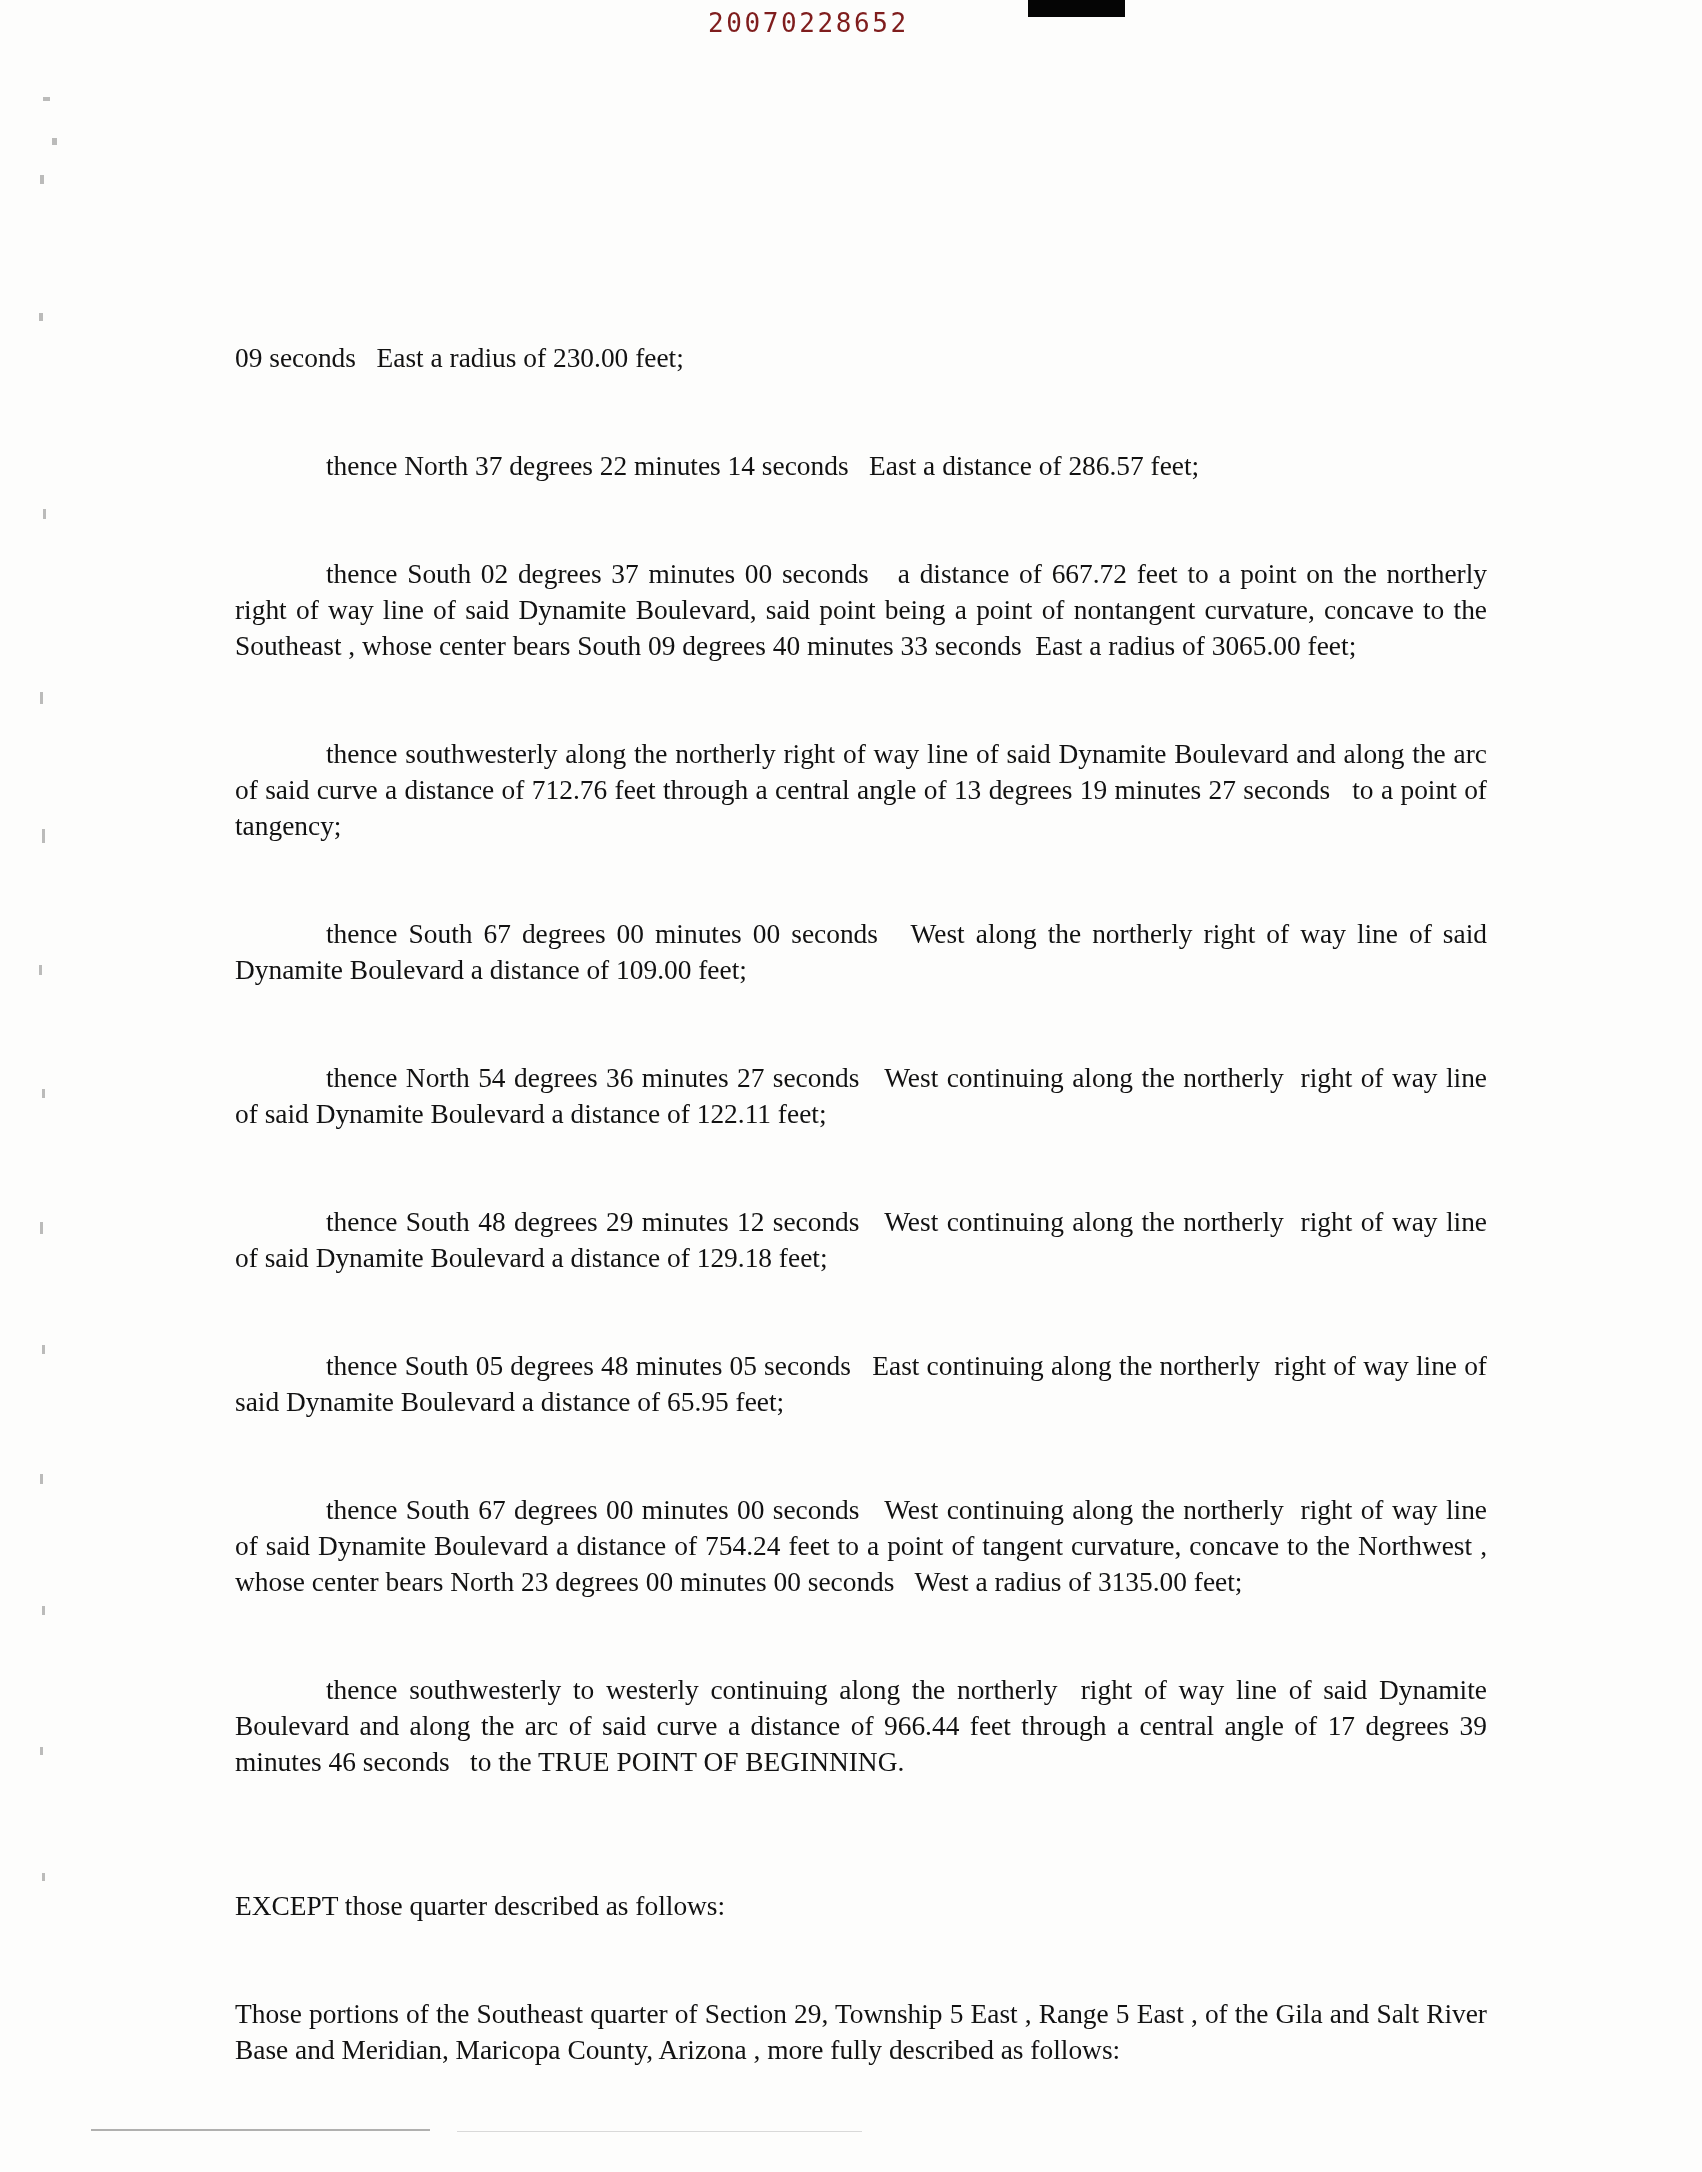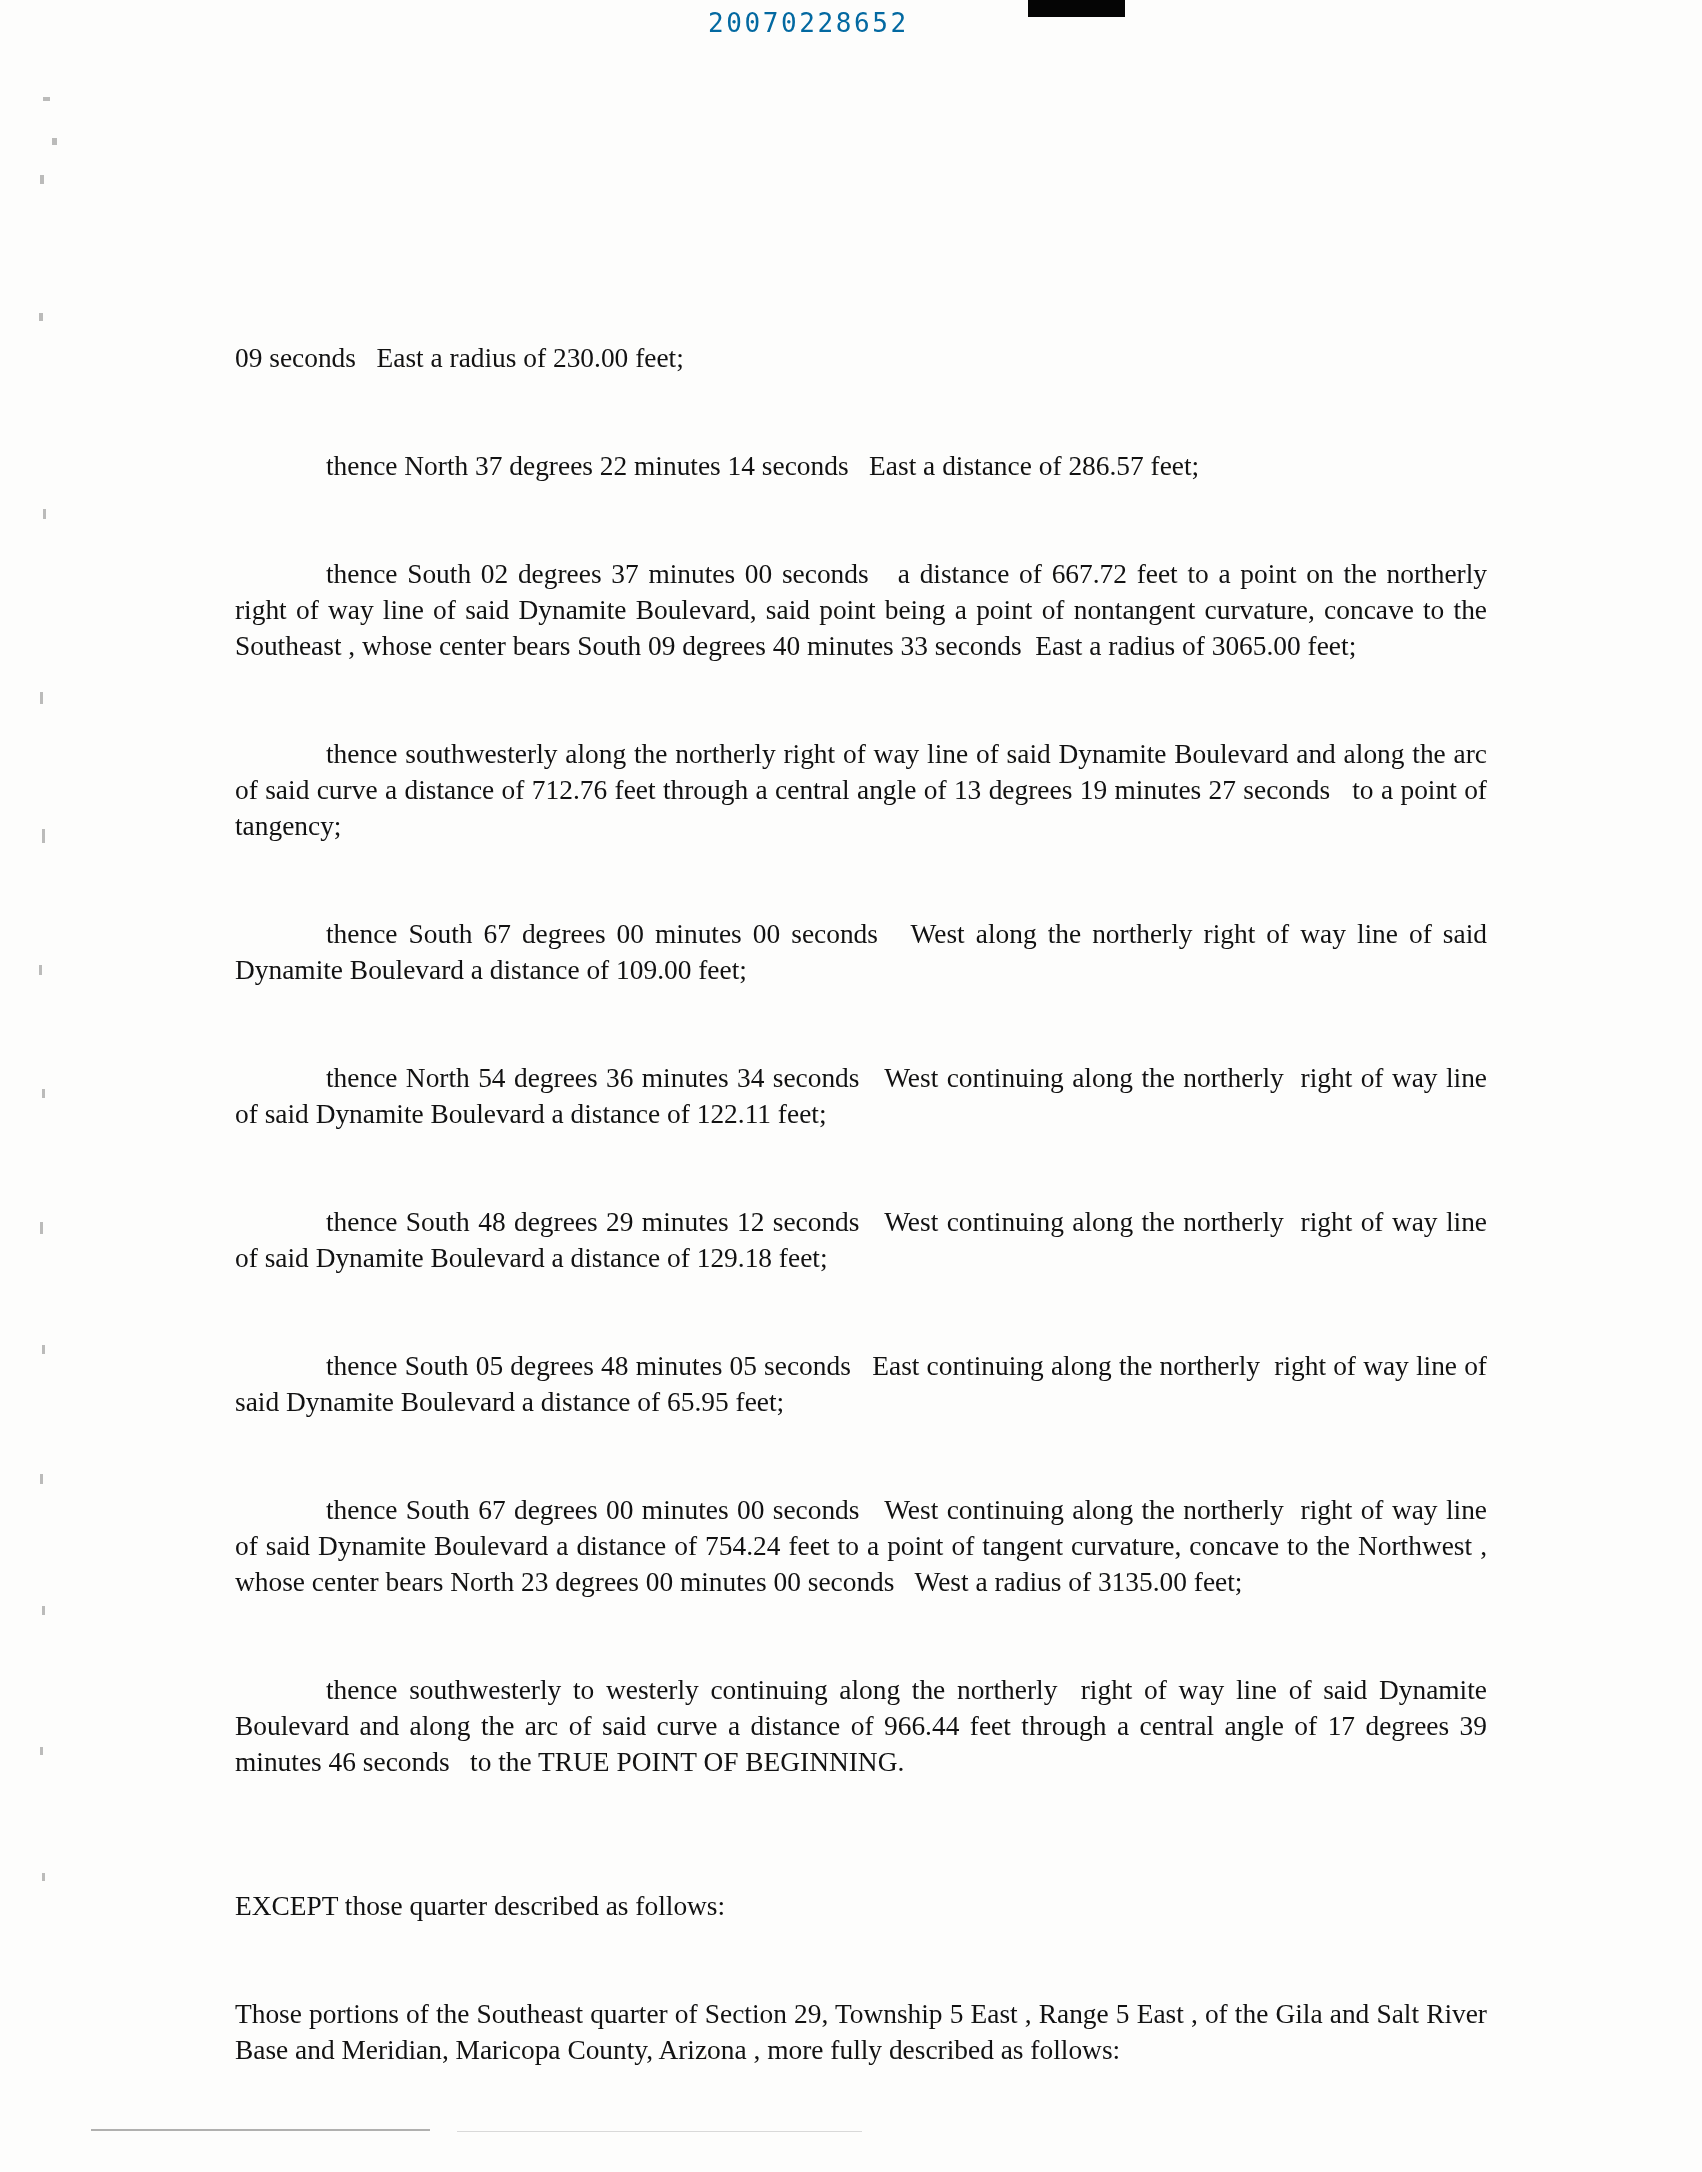--- a/index.html
+++ b/index.html
@@ -16,21 +16,21 @@
     color: #121212;
     overflow: hidden;
   }
   .doc-number {
     position: absolute;
     top: 7.8px;
     left: 708px;
     font-family: "DejaVu Sans Mono", monospace;
     font-size: 26px;
     letter-spacing: 2.6px;
-    color: #0369a1;
+    color: #7f1d1d;
   }
   .redaction-bar {
     position: absolute;
     top: 0;
     left: 1028px;
     width: 97px;
     height: 17px;
     background: #050505;
   }
   .body-text {
@@ -101,21 +101,21 @@
   <div class="scan-mark" style="left:42px; top:1606px; width:2.6px; height:9.1px;"></div>
   <div class="scan-mark" style="left:40px; top:1747px; width:2.6px; height:7.8px;"></div>
   <div class="scan-mark" style="left:42px; top:1873px; width:2.6px; height:7.8px;"></div>
 
   <div class="body-text">
     <p class="para">09 seconds   East a radius of 230.00 feet;</p>
     <p class="para indent">thence North 37 degrees 22 minutes 14 seconds   East a distance of 286.57 feet;</p>
     <p class="para indent">thence South 02 degrees 37 minutes 00 seconds   a distance of 667.72 feet to a point on the northerly right of way line of said Dynamite Boulevard, said point being a point of nontangent curvature, concave to the Southeast , whose center bears South 09 degrees 40 minutes 33 seconds  East a radius of 3065.00 feet;</p>
     <p class="para indent">thence southwesterly along the northerly right of way line of said Dynamite Boulevard and along the arc of said curve a distance of 712.76 feet through a central angle of 13 degrees 19 minutes 27 seconds   to a point of tangency;</p>
     <p class="para indent">thence South 67 degrees 00 minutes 00 seconds   West along the northerly right of way line of said Dynamite Boulevard a distance of 109.00 feet;</p>
-    <p class="para indent">thence North 54 degrees 36 minutes 34 seconds   West continuing along the northerly  right of way line of said Dynamite Boulevard a distance of 122.11 feet;</p>
+    <p class="para indent">thence North 54 degrees 36 minutes 27 seconds   West continuing along the northerly  right of way line of said Dynamite Boulevard a distance of 122.11 feet;</p>
     <p class="para indent">thence South 48 degrees 29 minutes 12 seconds   West continuing along the northerly  right of way line of said Dynamite Boulevard a distance of 129.18 feet;</p>
     <p class="para indent">thence South 05 degrees 48 minutes 05 seconds   East continuing along the northerly  right of way line of said Dynamite Boulevard a distance of 65.95 feet;</p>
     <p class="para indent">thence South 67 degrees 00 minutes 00 seconds   West continuing along the northerly  right of way line of said Dynamite Boulevard a distance of 754.24 feet to a point of tangent curvature, concave to the Northwest , whose center bears North 23 degrees 00 minutes 00 seconds   West a radius of 3135.00 feet;</p>
     <p class="para indent">thence southwesterly to westerly continuing along the northerly  right of way line of said Dynamite Boulevard and along the arc of said curve a distance of 966.44 feet through a central angle of 17 degrees 39 minutes 46 seconds   to the TRUE POINT OF BEGINNING.</p>
     <p class="para gap">EXCEPT those quarter described as follows:</p>
     <p class="para">Those portions of the Southeast quarter of Section 29, Township 5 East , Range 5 East , of the Gila and Salt River Base and Meridian, Maricopa County, Arizona , more fully described as follows:</p>
     
     
     
     

